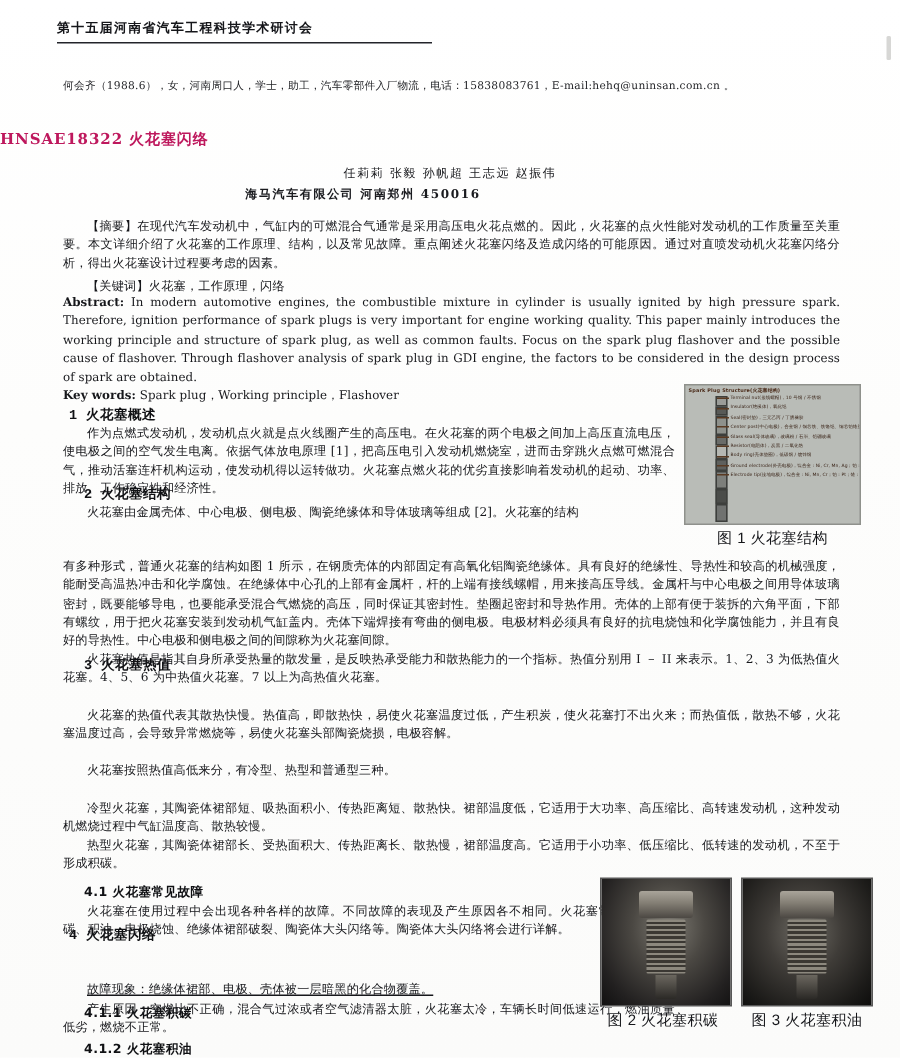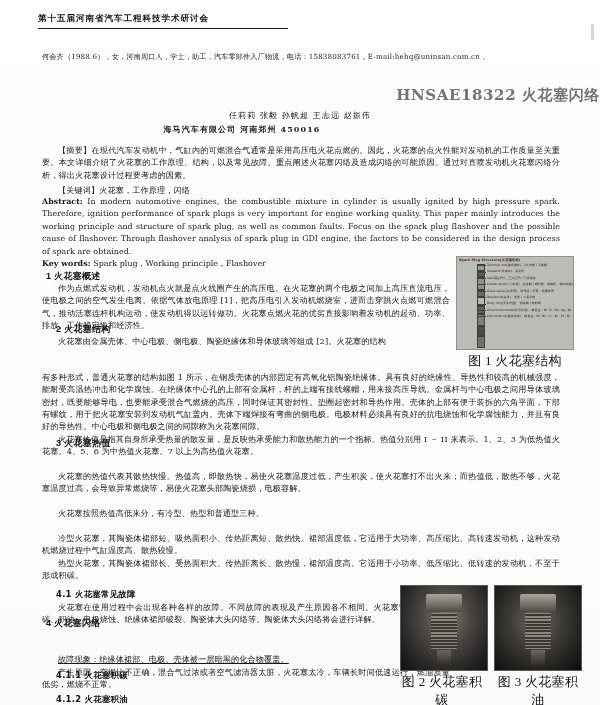--- a/index.html
+++ b/index.html
@@ -63,26 +63,26 @@
     color: #1d1e22;
     letter-spacing: 0.2px;
     white-space: nowrap;
   }
 
   
   .doc-title {
     position: absolute;
     left: 0; top: 86px;
     width: 600px;
-    text-align: right;
-    font-family: "DejaVu Serif", "Liberation Serif", serif;
-    font-weight: bold;
-    font-size: 15px;
+    text-align: left;
+    font-family: "DejaVu Serif", "Liberation Serif", serif;
+    font-weight: bold;
+    font-size: 10px;
     letter-spacing: 0.6px;
-    color: #737373;
+    color: #be185d;
   }
   .authors {
     position: absolute;
     left: 0; top: 110px;
     width: 600px;
     text-align: center;
     font-family: "DejaVu Serif", "Liberation Serif", serif;
     font-size: 8px;
     font-weight: normal;
     letter-spacing: 1.1px;
@@ -136,21 +136,21 @@
   }
   .keywords-en {
     left: 42px;
     top: 258px;
     width: 518px;
     font-size: 7.9px;
   }
 
   .h-sec {
     position: absolute;
-    font-family: Liberation Sans, sans-serif;
+    font-family: Liberation Mono, monospace;
     font-weight: bold;
     font-size: 9px;
     color: #101114;
     letter-spacing: 0.3px;
   }
   .h-sub {
     position: absolute;
     font-family: "DejaVu Sans", "Liberation Sans", sans-serif;
     font-weight: bold;
     font-size: 8.4px;
@@ -240,22 +240,22 @@
     content: "";
     position: absolute;
     left: -9px;
     top: 3.2px;
     width: 8px;
     height: 0;
     border-top: 0.4px solid #5a3a22;
   }
   .fig-cap {
     position: absolute;
-    font-family: Liberation Serif, serif;
-    font-size: 13px;
+    font-family: Liberation Sans, sans-serif;
+    font-size: 10px;
     color: #15161a;
     text-align: center;
     letter-spacing: 0.3px;
   }
   .fig1-cap {
     left: 456px;
     top: 352px;
     width: 118px;
   }
 

